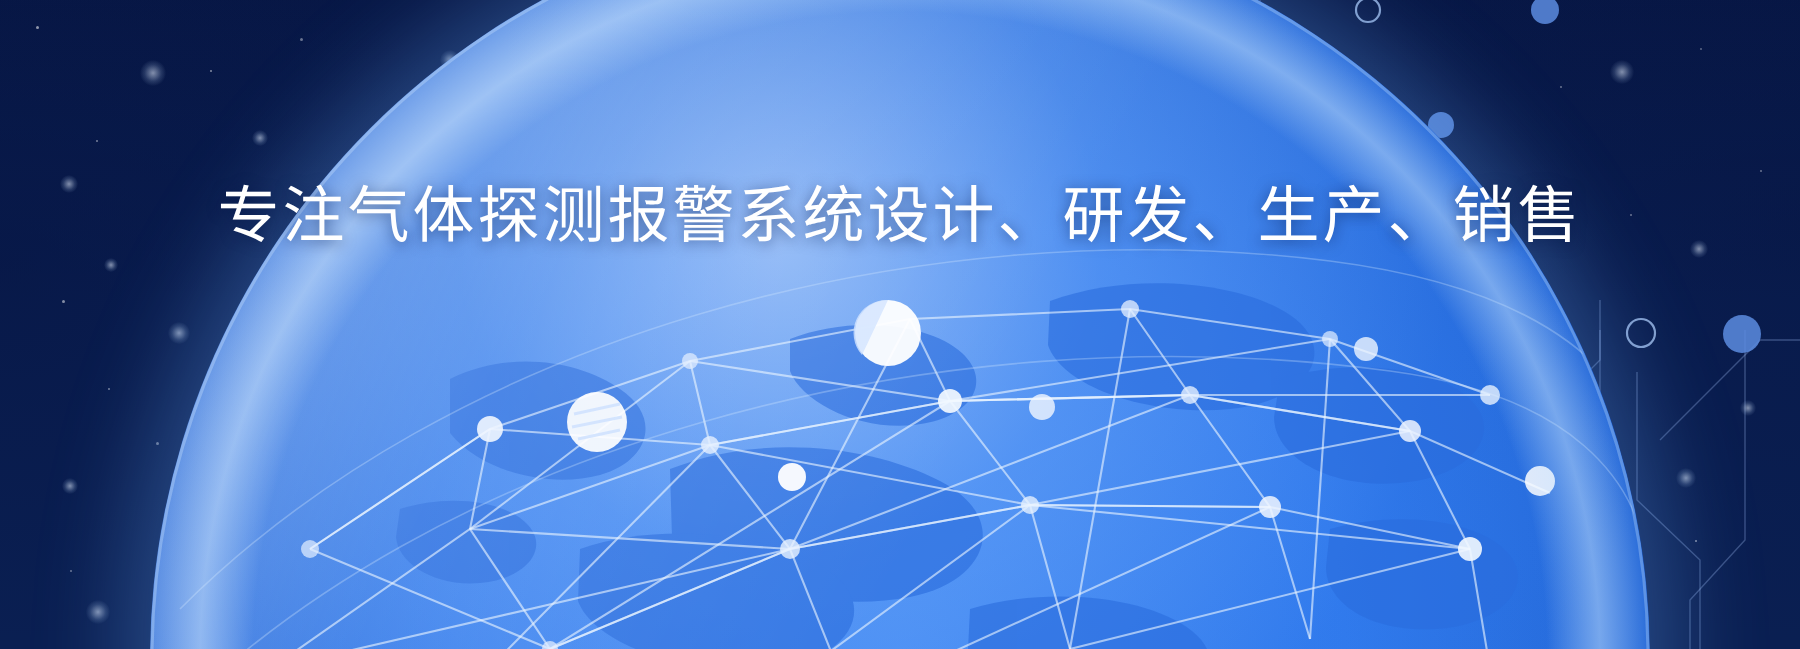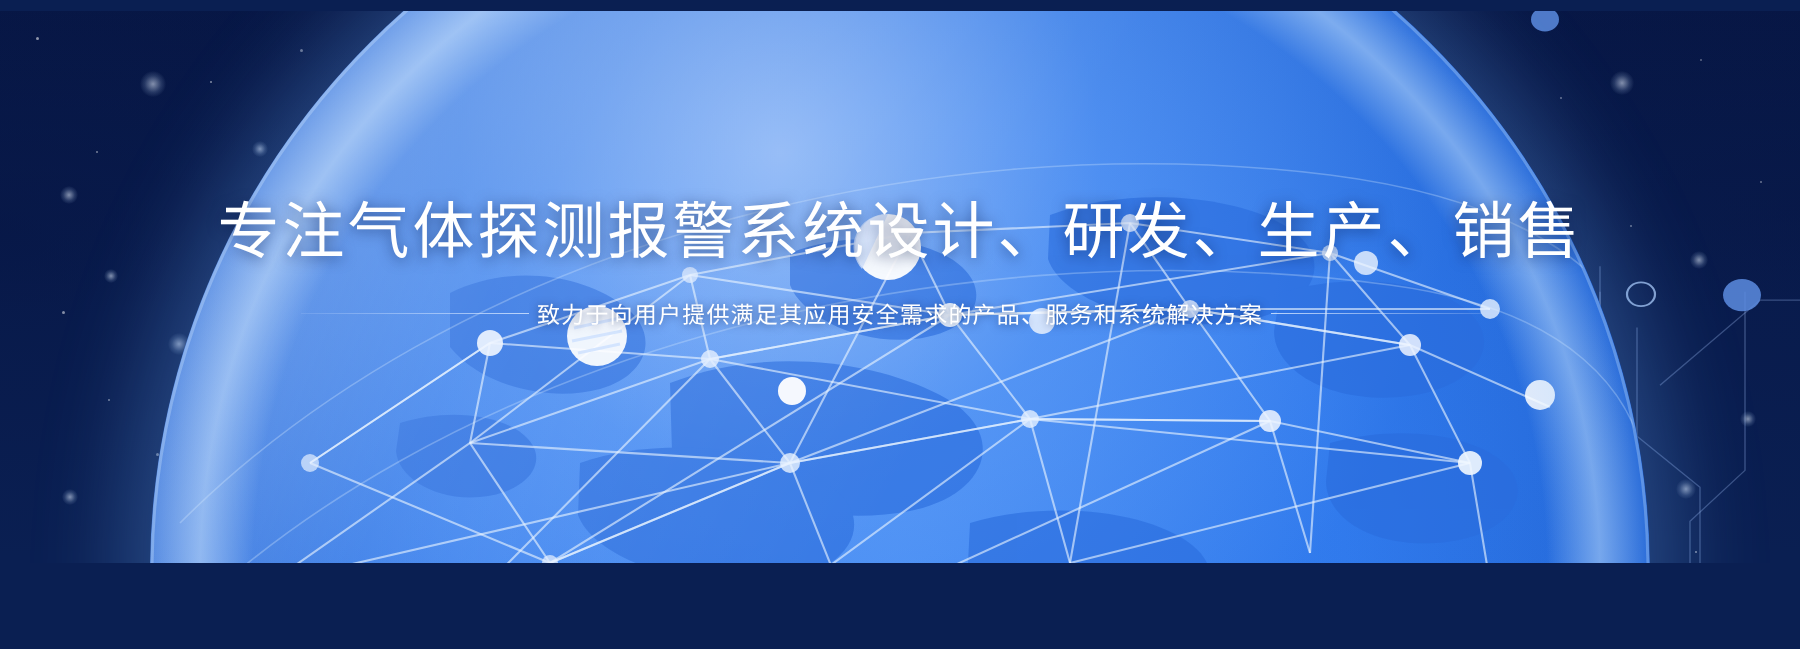--- a/index.html
+++ b/index.html
@@ -6,33 +6,32 @@
   html, body {
     margin: 0;
     padding: 0;
     background: #0a1f52;
   }
   * { box-sizing: border-box; }
 
   .banner {
     position: relative;
     width: 1800px;
-    height: 552px;
+    height: 649px;
     overflow: hidden;
-    font-family: Liberation Sans, sans-serif;
+    font-family: Liberation Mono, monospace;
     background: linear-gradient(to bottom,
         #0a2468 0%,
         #0b2b74 18%,
         #0c3display 0%,
         #0d3486 38%,
         #1148a8 58%,
         #1359c6 76%,
         #1668db 90%,
         #1b74e8 100%);
-    margin-top: 11px;
     -webkit-font-smoothing: antialiased;
   }
 
   
   .layer {
     position: absolute;
     inset: 0;
     width: 100%;
     height: 100%;
     pointer-events: none;
@@ -377,20 +376,15 @@
     </svg>
 
     <div class="globe-rim"></div>
     <div class="globe-sheen"></div>
   </div>
 
   <div class="content">
     <h1 class="headline">专注气体探测报警系统设计、研发、生产、销售</h1>
 
 
-    <div class="tagline-row">
-      <span class="rule"></span>
-      <span class="tagline">致力于向用户提供满足其应用安全需求的产品、服务和系统解决方案</span>
-      <span class="rule right"></span>
-    </div>
   </div>
 
 </div>
 
 </body></html>

